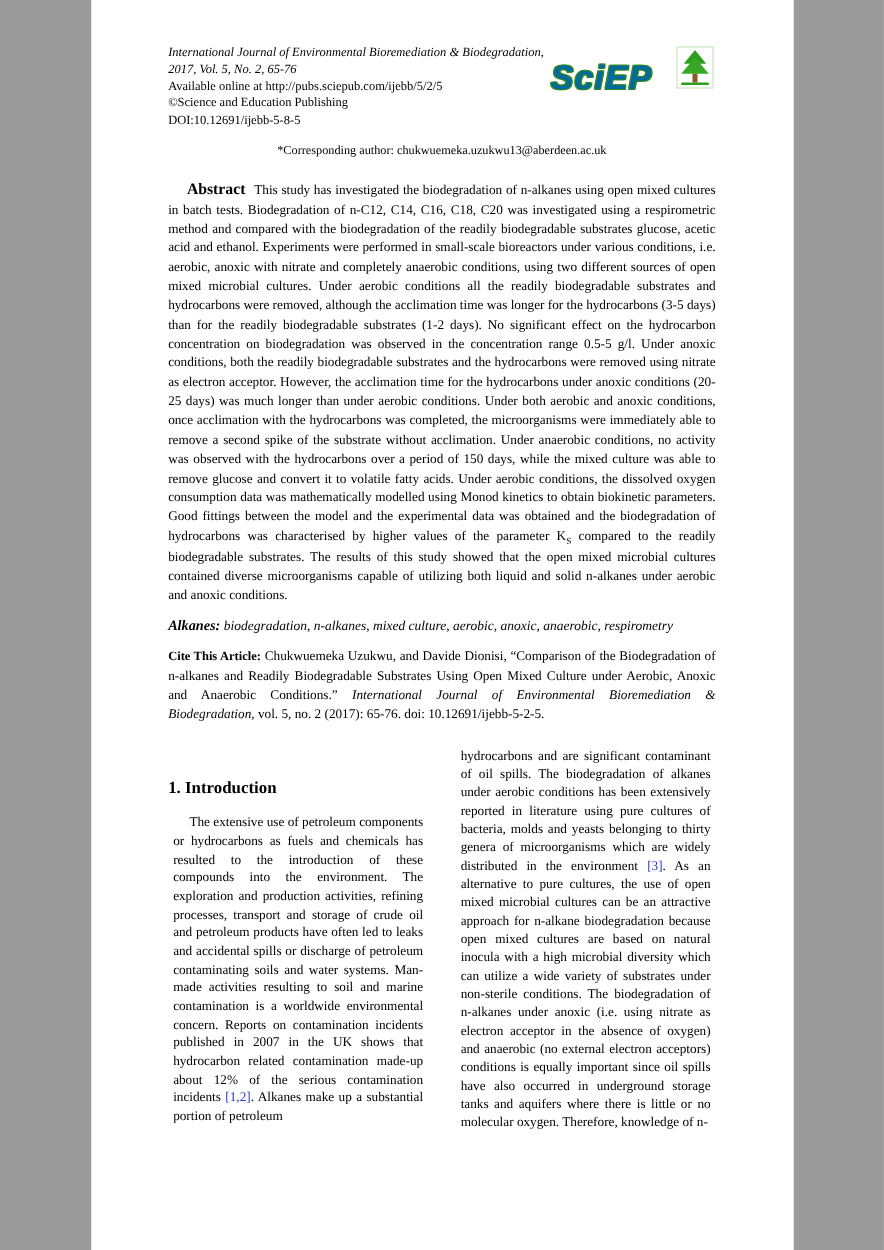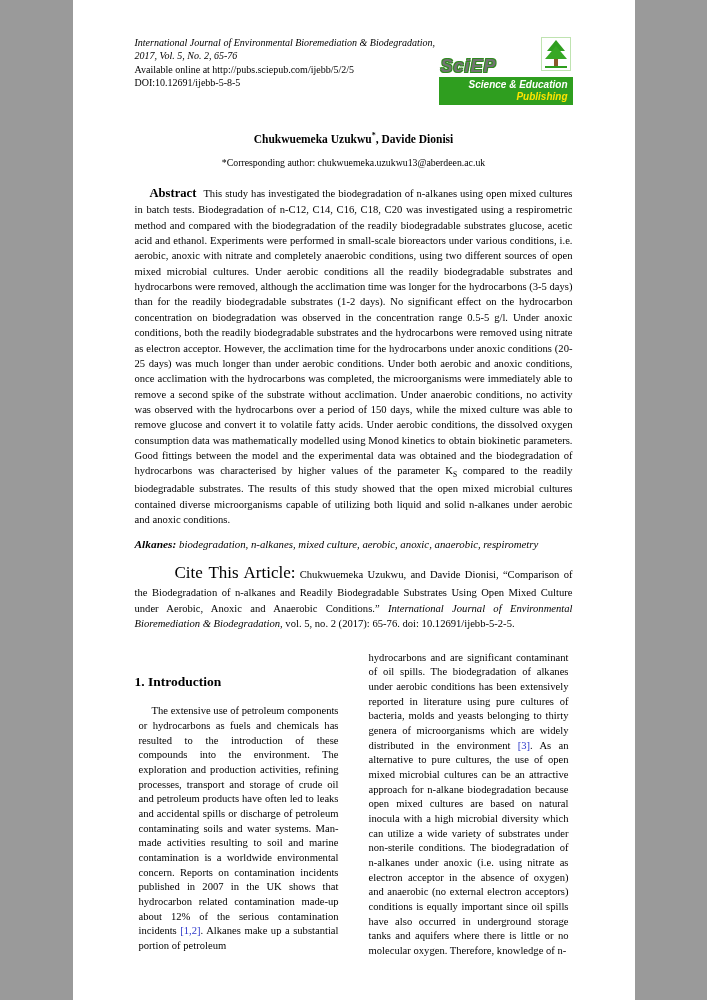--- a/index.html
+++ b/index.html
@@ -13,21 +13,21 @@
   .header { display: flex; justify-content: space-between; align-items: flex-start; }
   .header-meta { font-size: 10px; line-height: 1.34; }
   .journal-line { font-style: italic; }
   .plain-link { color: #000; text-decoration: none; }
   .ref-link { color: #2b36c9; text-decoration: none; }
   
   .logo { width: 134px; flex-shrink: 0; margin-top: 1px; }
   .logo-top { display: flex; align-items: flex-end; justify-content: space-between; padding: 0 2px 2px 2px; }
   .logo-brand {
     font-family: "Liberation Sans", sans-serif; font-weight: bold; font-style: italic;
-    font-size: 18px; line-height: 1; letter-spacing: 1px; color: #737373;
+    font-size: 27px; line-height: 1; letter-spacing: 1px; color: #0369a1;
     text-shadow: -1px -1px 0 #2f8a1e, 1px -1px 0 #2f8a1e, -1px 1px 0 #2f8a1e, 1px 1px 0 #2f8a1e;
   }
   .logo-band {
     background: #2f9e1f; text-align: right; padding: 2px 5px 3px 5px;
     font-family: "Liberation Sans", sans-serif; font-style: italic; font-weight: bold;
     line-height: 1.15;
   }
   .logo-tag1 { color: #ffffff; font-size: 10px; }
   .logo-tag2 { color: #ffe400; font-size: 10px; }
   
@@ -35,63 +35,59 @@
   .authors { text-align: center; font-weight: bold; font-size: 11.5px; margin-top: 26px; }
   .authors sup { font-size: 8px; }
   .affiliation { text-align: center; font-size: 9.8px; margin-top: 11px; line-height: 1.45; }
   
   .abstract { margin-top: 14px; font-size: 10.6px; text-align: justify; line-height: 1.45; }
   .abstract-label { font-weight: bold; font-size: 12.6px; padding-right: 7px; margin-left: 15px; }
   .ks-sub { font-size: 7.5px; vertical-align: sub; }
   .keywords { margin-top: 10px; font-size: 10.8px; font-style: italic; }
   .kw-label { font-weight: bold; font-size: 11.4px; }
   .cite { margin-top: 10px; font-size: 10.6px; text-align: justify; line-height: 1.45; }
-  .cite-label { font-weight: normal; font-size: 17px; margin-left: 40px; }
+  .cite-label { font-weight: bold; font-size: 10px; }
   .cite-journal { font-style: italic; }
   
   .columns { display: flex; gap: 22px; margin-top: 15px; }
   .col { flex: 1; min-width: 0; font-size: 10.6px; text-align: justify; line-height: 1.385; }
   .section-heading { font-size: 13.5px; font-weight: bold; margin: 26px 0 13px 0; text-align: left; }
   .col p { margin: 4px; }
   .indent { text-indent: 13px; }
 </style>
 </head>
 <body>
 
 <div class="page">
 
   <div class="header">
     <div class="header-meta">
       <div class="journal-line">International Journal of Environmental Bioremediation &amp; Biodegradation, 2017, Vol. 5, No. 2, 65-76</div>
       <div><span>Available online at </span><a href="#" class="plain-link">http://pubs.sciepub.com/ijebb/5/2/5</a></div>
+      <div>©Science and Education Publishing</div>
       <div>DOI:10.12691/ijebb-5-8-5</div>
     </div>
 
     <div class="logo">
       <div class="logo-top">
         <span class="logo-brand">SciEP</span>
         <span>
           <svg width="30" height="34" viewBox="0 0 30 34" aria-hidden="true">
             <rect x="0.5" y="0.5" width="29" height="33" fill="#ffffff" stroke="#bfe3b0"></rect>
             <polygon points="15,3 24,14 6,14" fill="#2f9e1f"></polygon>
             <polygon points="15,9 26,22 4,22" fill="#37a825"></polygon>
             <rect x="13" y="22" width="4" height="7" fill="#8a5a2b"></rect>
             <rect x="4" y="29" width="22" height="2" fill="#2f9e1f"></rect>
           </svg>
         </span>
       </div>
-      <div class="logo-band">
-        <div class="logo-tag1">Science &amp; Education</div>
-        <div class="logo-tag2">Publishing</div>
-      </div>
     </div>
   </div>
 
 
-  <div class="authors"><span>Chukwuemeka Uzukwu</span><sup>*</sup><span>, Davide Dionisi</span></div>
 
   <div class="affiliation">
     <div><span>*Corresponding author: </span><a href="#" class="plain-link">chukwuemeka.uzukwu13@aberdeen.ac.uk</a></div>
   </div>
 
   <p class="abstract"><span class="abstract-label">Abstract</span><span>This study has investigated the biodegradation of n-alkanes using open mixed cultures in batch tests. Biodegradation of n-C12, C14, C16, C18, C20 was investigated using a respirometric method and compared with the biodegradation of the readily biodegradable substrates glucose, acetic acid and ethanol. Experiments were performed in small-scale bioreactors under various conditions, i.e. aerobic, anoxic with nitrate and completely anaerobic conditions, using two different sources of open mixed microbial cultures. Under aerobic conditions all the readily biodegradable substrates and hydrocarbons were removed, although the acclimation time was longer for the hydrocarbons (3-5 days) than for the readily biodegradable substrates (1-2 days). No significant effect on the hydrocarbon concentration on biodegradation was observed in the concentration range 0.5-5 g/l. Under anoxic conditions, both the readily biodegradable substrates and the hydrocarbons were removed using nitrate as electron acceptor. However, the acclimation time for the hydrocarbons under anoxic conditions (20-25 days) was much longer than under aerobic conditions. Under both aerobic and anoxic conditions, once acclimation with the hydrocarbons was completed, the microorganisms were immediately able to remove a second spike of the substrate without acclimation. Under anaerobic conditions, no activity was observed with the hydrocarbons over a period of 150 days, while the mixed culture was able to remove glucose and convert it to volatile fatty acids. Under aerobic conditions, the dissolved oxygen consumption data was mathematically modelled using Monod kinetics to obtain biokinetic parameters. Good fittings between the model and the experimental data was obtained and the biodegradation of hydrocarbons was characterised by higher values of the parameter K</span><sub class="ks-sub">S</sub><span> compared to the readily biodegradable substrates. The results of this study showed that the open mixed microbial cultures contained diverse microorganisms capable of utilizing both liquid and solid n-alkanes under aerobic and anoxic conditions.</span></p>
 
   <p class="keywords"><span class="kw-label">Alkanes:</span><span> biodegradation, n-alkanes, mixed culture, aerobic, anoxic, anaerobic, respirometry</span></p>
 
   <p class="cite"><span class="cite-label">Cite This Article:</span><span> Chukwuemeka Uzukwu, and Davide Dionisi, “Comparison of the Biodegradation of n-alkanes and Readily Biodegradable Substrates Using Open Mixed Culture under Aerobic, Anoxic and Anaerobic Conditions.” </span><span class="cite-journal">International Journal of Environmental Bioremediation &amp; Biodegradation</span><span>, vol. 5, no. 2 (2017): 65-76. doi: 10.12691/ijebb-5-2-5.</span></p>

